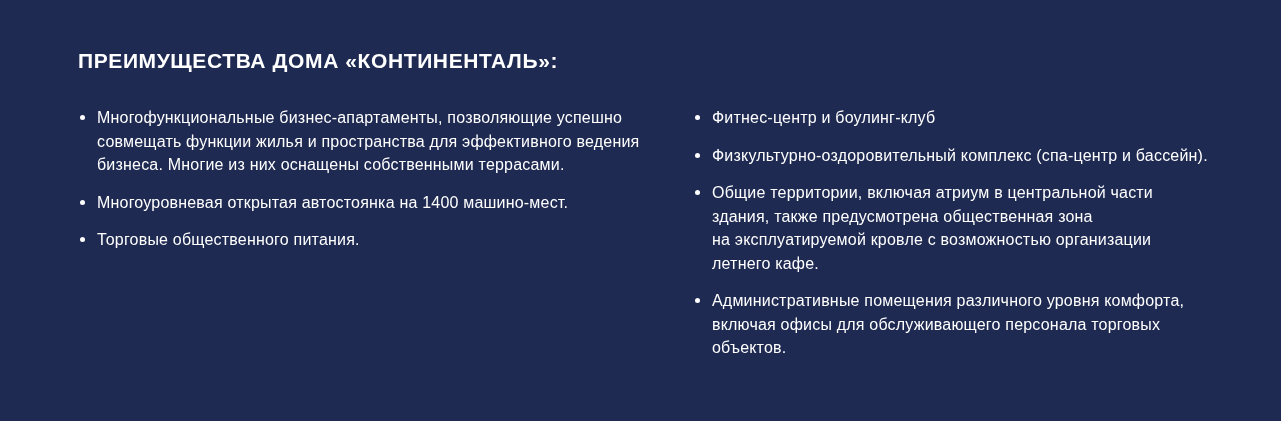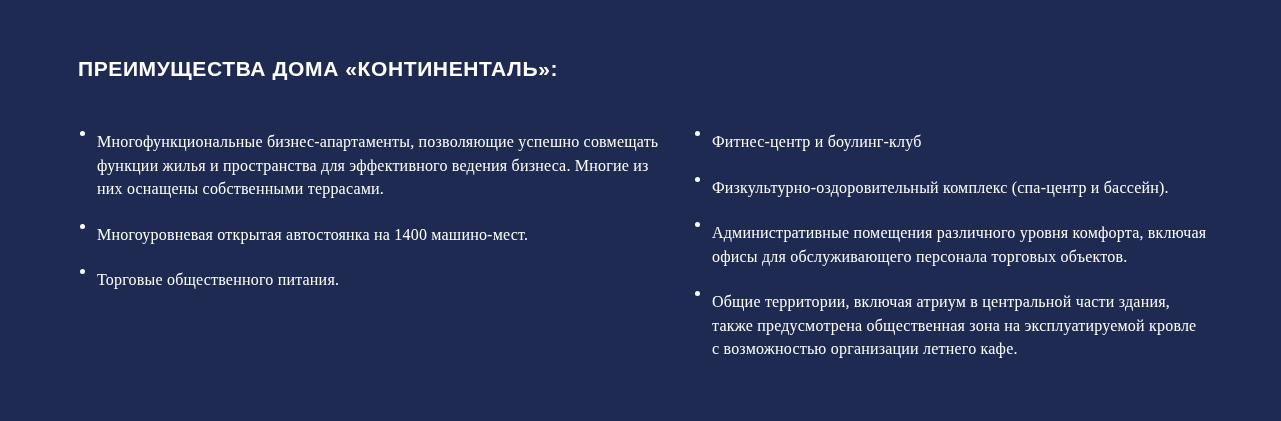--- a/index.html
+++ b/index.html
@@ -1,15 +1,15 @@
 <!DOCTYPE html>
 <html lang="ru"><head>
 <meta charset="utf-8">
 <style>
-  * { box-sizing: border-box; margin-top: 8px; }
+  * { box-sizing: border-box; }
   html, body {
     margin: 0;
     padding: 0;
   }
   body {
     width: 1281px;
     height: 421px;
     background: #1e2a52;
     color: #ffffff;
     font-family: "Liberation Sans", "DejaVu Sans", sans-serif;
@@ -32,21 +32,20 @@
   }
   .col {
     flex: 0 0 auto;
   }
   .col-left  { width: 590px; margin-right: 25px; }
   .col-right { width: 518px; }
   ul.advantages-list {
     list-style: none;
     margin: 0;
     padding: 0;
-    font-family: Liberation Serif, serif;
   }
   ul.advantages-list li {
     display: flex;
     align-items: flex-start;
     margin: 0 0 14px 0;
     font-size: 16px;
     line-height: 23.5px;
     letter-spacing: 0.2px;
     color: #ffffff;
   }
@@ -92,23 +91,23 @@
         <li>
           <span class="bullet-dot"></span>
           <span class="item-text">Фитнес-центр и боулинг-клуб</span>
         </li>
         <li>
           <span class="bullet-dot"></span>
           <span class="item-text">Физкультурно-оздоровительный комплекс (спа-центр и&nbsp;бассейн).</span>
         </li>
         <li>
           <span class="bullet-dot"></span>
-          <span class="item-text">Административные помещения различного уровня комфорта, включая офисы для обслуживающего персонала торговых объектов.</span>
+          <span class="item-text">Общие территории, включая атриум в центральной части здания, также предусмотрена общественная зона на&nbsp;эксплуатируемой кровле с&nbsp;возможностью организации летнего кафе.</span>
         </li>
         <li>
           <span class="bullet-dot"></span>
-          <span class="item-text">Общие территории, включая атриум в центральной части здания, также предусмотрена общественная зона на&nbsp;эксплуатируемой кровле с&nbsp;возможностью организации летнего кафе.</span>
+          <span class="item-text">Административные помещения различного уровня комфорта, включая офисы для обслуживающего персонала торговых объектов.</span>
         </li>
       </ul>
     </div>
 
   </div>
 </section>
 
 </body></html>

